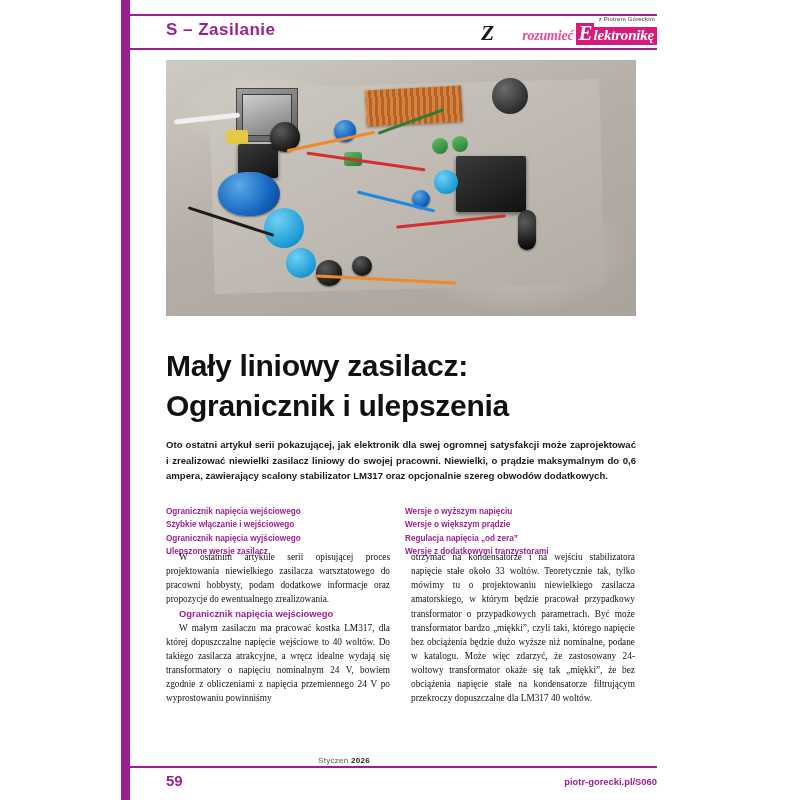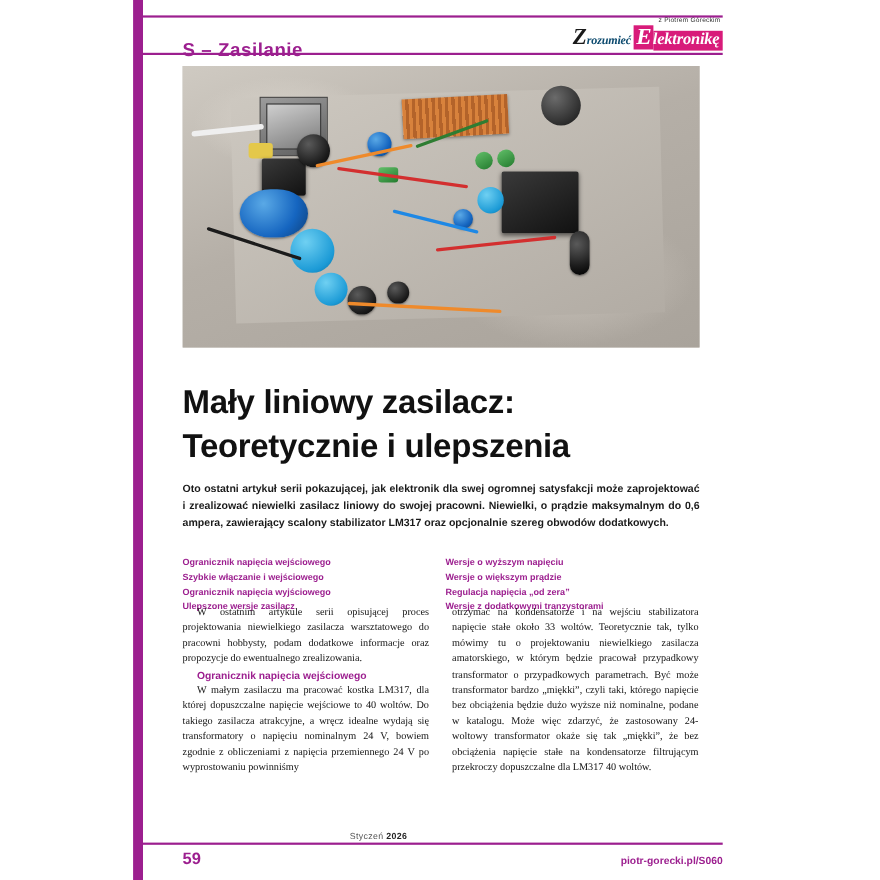--- a/index.html
+++ b/index.html
@@ -46,21 +46,20 @@
   }
   .section-title {
     position: absolute;
     left: 166px;
     top: 20px;
     font-family: "Liberation Sans", sans-serif;
     font-weight: bold;
     font-size: 17px;
     letter-spacing: 0.5px;
     color: #9c1f8f;
-    margin-top: 16px;
   }
   
   .logo {
     position: absolute;
     right: 143px;
     top: 16px;
     width: 181px;
     height: 32px;
     text-align: right;
   }
@@ -82,23 +81,24 @@
     font-family: "Liberation Serif", serif;
     font-style: italic;
     font-weight: bold;
     font-size: 21px;
     color: #1a1a1a;
   }
   .logo-rozumiec {
     font-family: "Liberation Serif", serif;
     font-style: italic;
     font-weight: bold;
-    font-size: 11px;
-    color: #0c4a6e;
+    font-size: 14px;
+    color: #ec4899;
     letter-spacing: -0.2px;
+    margin-left: 28px;
   }
   .logo-e-box {
     background: #d81b7a;
     color: #ffffff;
     font-family: "Liberation Serif", serif;
     font-style: italic;
     font-weight: bold;
     font-size: 21px;
     padding: 0 1px 1px 2px;
     margin-left: 3px;
@@ -351,21 +351,21 @@
       <div class="wire" style="left:120px;top:80px;width:90px;background:#ef8a2b;transform:rotate(-12deg);"></div>
       <div class="wire" style="left:150px;top:218px;width:140px;background:#ef8a2b;transform:rotate(3deg);"></div>
       <div class="wire" style="left:190px;top:140px;width:80px;background:#1e88e5;transform:rotate(14deg);"></div>
       <div class="wire" style="left:20px;top:160px;width:90px;background:#1b1b1b;transform:rotate(18deg);"></div>
       <div class="wire" style="left:210px;top:60px;width:70px;background:#2e7d32;transform:rotate(-20deg);"></div>
     </div>
   </div>
 
   <div class="headline">
     <div>Mały liniowy zasilacz:</div>
-    <div>Teoretycznie i ulepszenia</div>
+    <div>Ogranicznik i ulepszenia</div>
   </div>
 
   <div class="lead">Oto ostatni artykuł serii pokazującej, jak elektronik dla swej ogromnej satysfakcji może zaprojektować i zrealizować niewielki zasilacz liniowy do swojej pracowni. Niewielki, o prądzie maksymalnym do 0,6 ampera, zawierający scalony stabilizator LM317 oraz opcjonalnie szereg obwodów dodatkowych.</div>
 
   <div class="toc">
     <div class="toc-col left">
       <div class="toc-item">Ogranicznik napięcia wejściowego</div>
       <div class="toc-item">Szybkie włączanie i wejściowego</div>
       <div class="toc-item">Ogranicznik napięcia wyjściowego</div>
       <div class="toc-item">Ulepszone wersje zasilacz</div>

